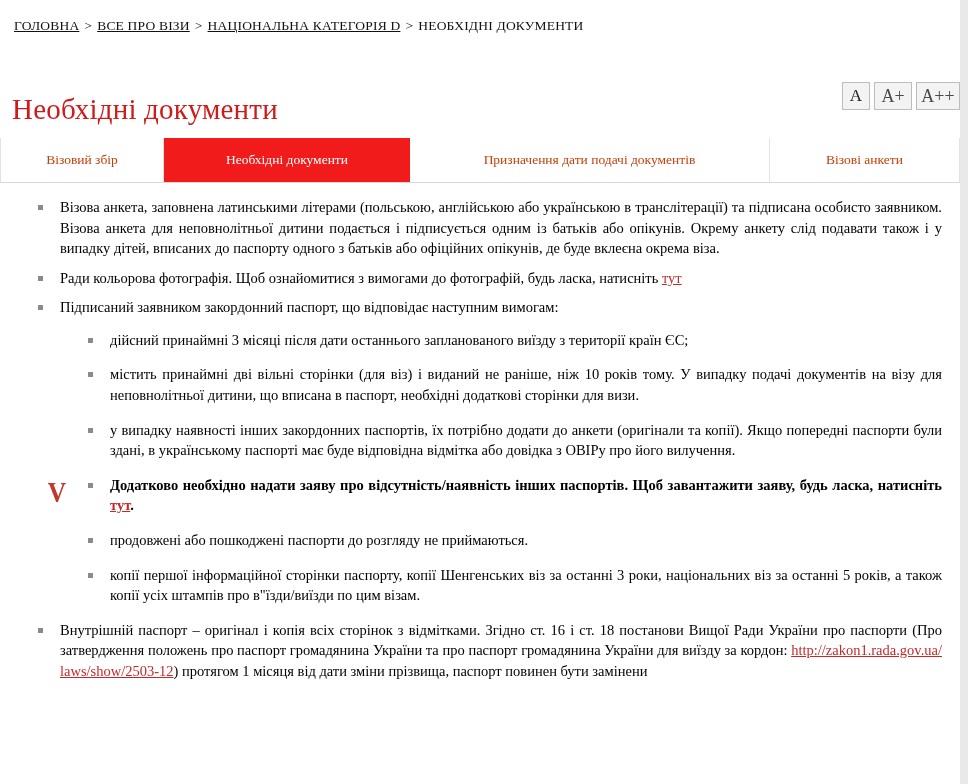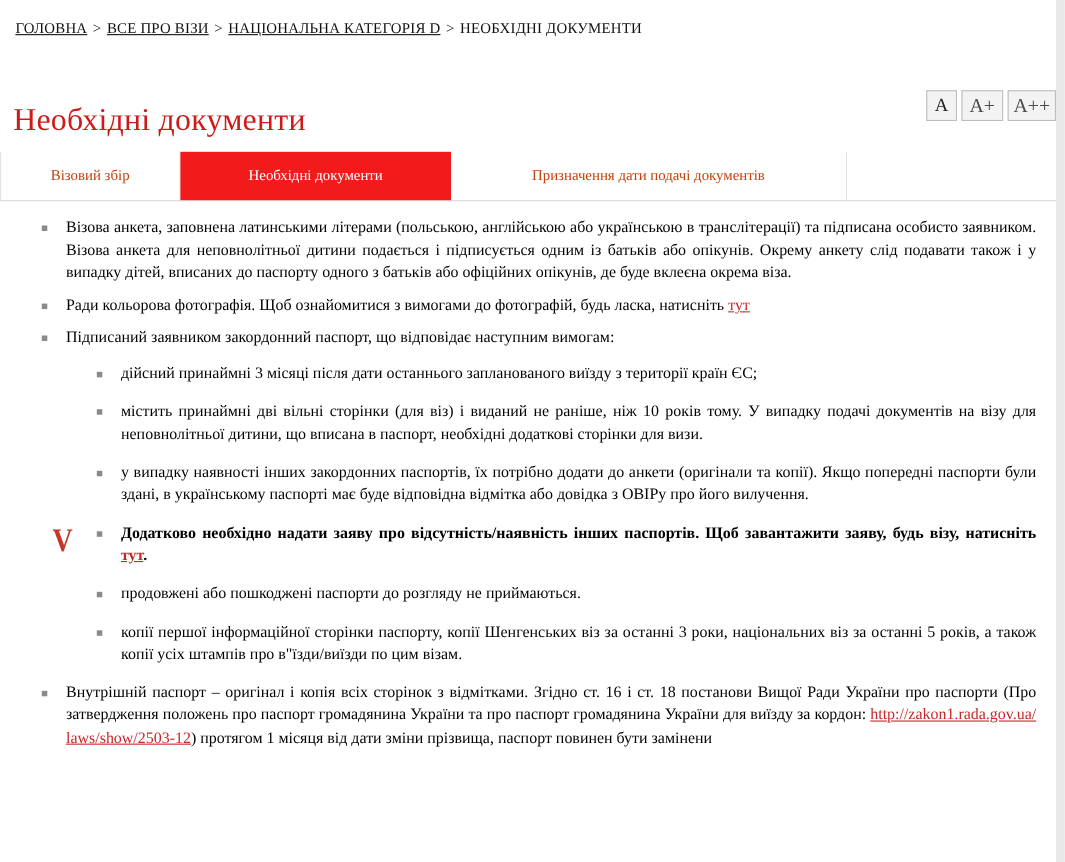--- a/index.html
+++ b/index.html
@@ -194,20 +194,21 @@
       <button class="fbtn s1">A</button>
       <button class="fbtn s2">A+</button>
       <button class="fbtn s3">A++</button>
     </div>
   </div>
 
   <div class="tabs">
     <div class="tab t0">Візовий збір</div>
     <div class="tab t1 active">Необхідні документи</div>
     <div class="tab t2">Призначення дати подачі документів</div>
+    <div class="tab t3">Візові анкети</div>
   </div>
 
   <div class="content">
 
     <ul class="lvl1">
       <li>
         <span>Візова анкета, заповнена латинськими літерами (польською, англійською або українською в транслітерації) та підписана особисто заявником. Візова анкета для неповнолітньої дитини подається і підписується одним із батьків або опікунів. Окрему анкету слід подавати також і у випадку дітей, вписаних до паспорту одного з батьків або офіційних опікунів, де буде вклеєна окрема віза.</span>
       </li>
 
       <li>
@@ -222,21 +223,21 @@
             <span>дійсний принаймні 3 місяці після дати останнього запланованого виїзду з території країн ЄС;</span>
           </li>
           <li>
             <span>містить принаймні дві вільні сторінки (для віз) і виданий не раніше, ніж 10 років тому. У випадку подачі документів на візу для неповнолітньої дитини, що вписана в паспорт, необхідні додаткові сторінки для визи.</span>
           </li>
           <li>
             <span>у випадку наявності інших закордонних паспортів, їх потрібно додати до анкети (оригінали та копії). Якщо попередні паспорти були здані, в українському паспорті має буде відповідна відмітка або довідка з ОВІРу про його вилучення.</span>
           </li>
           <li class="bold-item">
             <span class="checkmark">V</span>
-            <span>Додатково необхідно надати заяву про відсутність/наявність інших паспортів. Щоб завантажити заяву, будь візу, натисніть </span><a class="inline" href="#">тут</a><span>.</span>
+            <span>Додатково необхідно надати заяву про відсутність/наявність інших паспортів. Щоб завантажити заяву, будь ласка, натисніть </span><a class="inline" href="#">тут</a><span>.</span>
           </li>
           <li>
             <span>продовжені або пошкоджені паспорти до розгляду не приймаються.</span>
           </li>
           <li>
             <span>копії першої інформаційної сторінки паспорту, копії Шенгенських віз за останні 3 роки, національних віз за останні 5 років, а також копії усіх штампів про в"їзди/виїзди по цим візам.</span>
           </li>
         </ul>
       </li>
 

